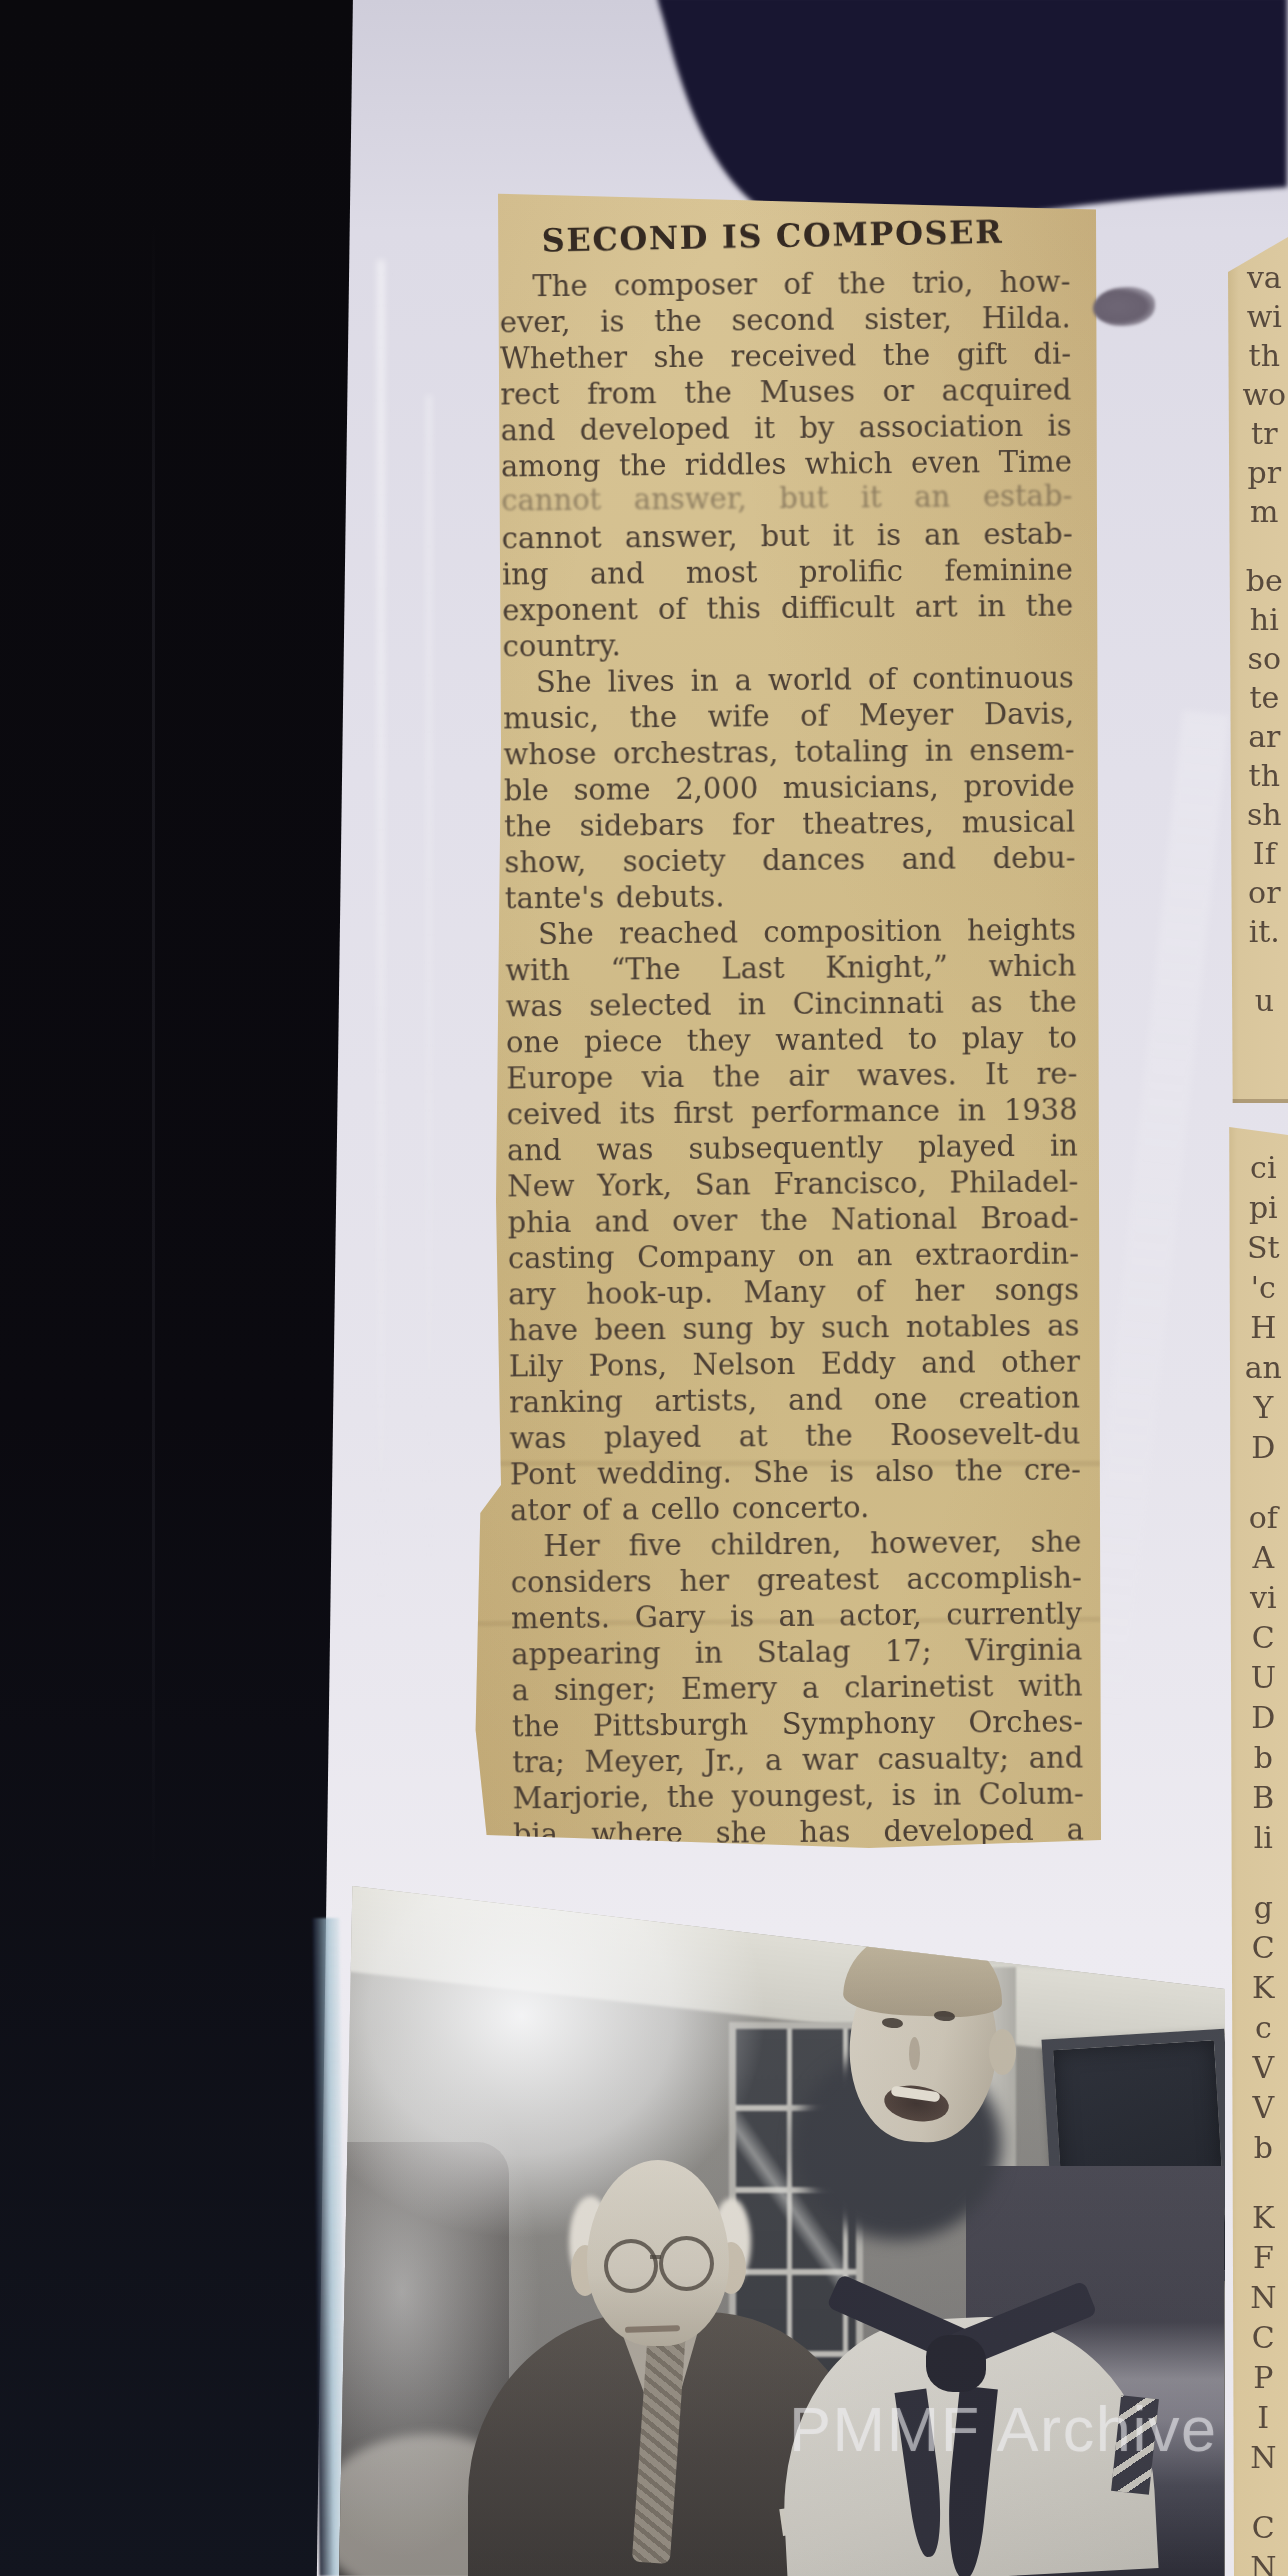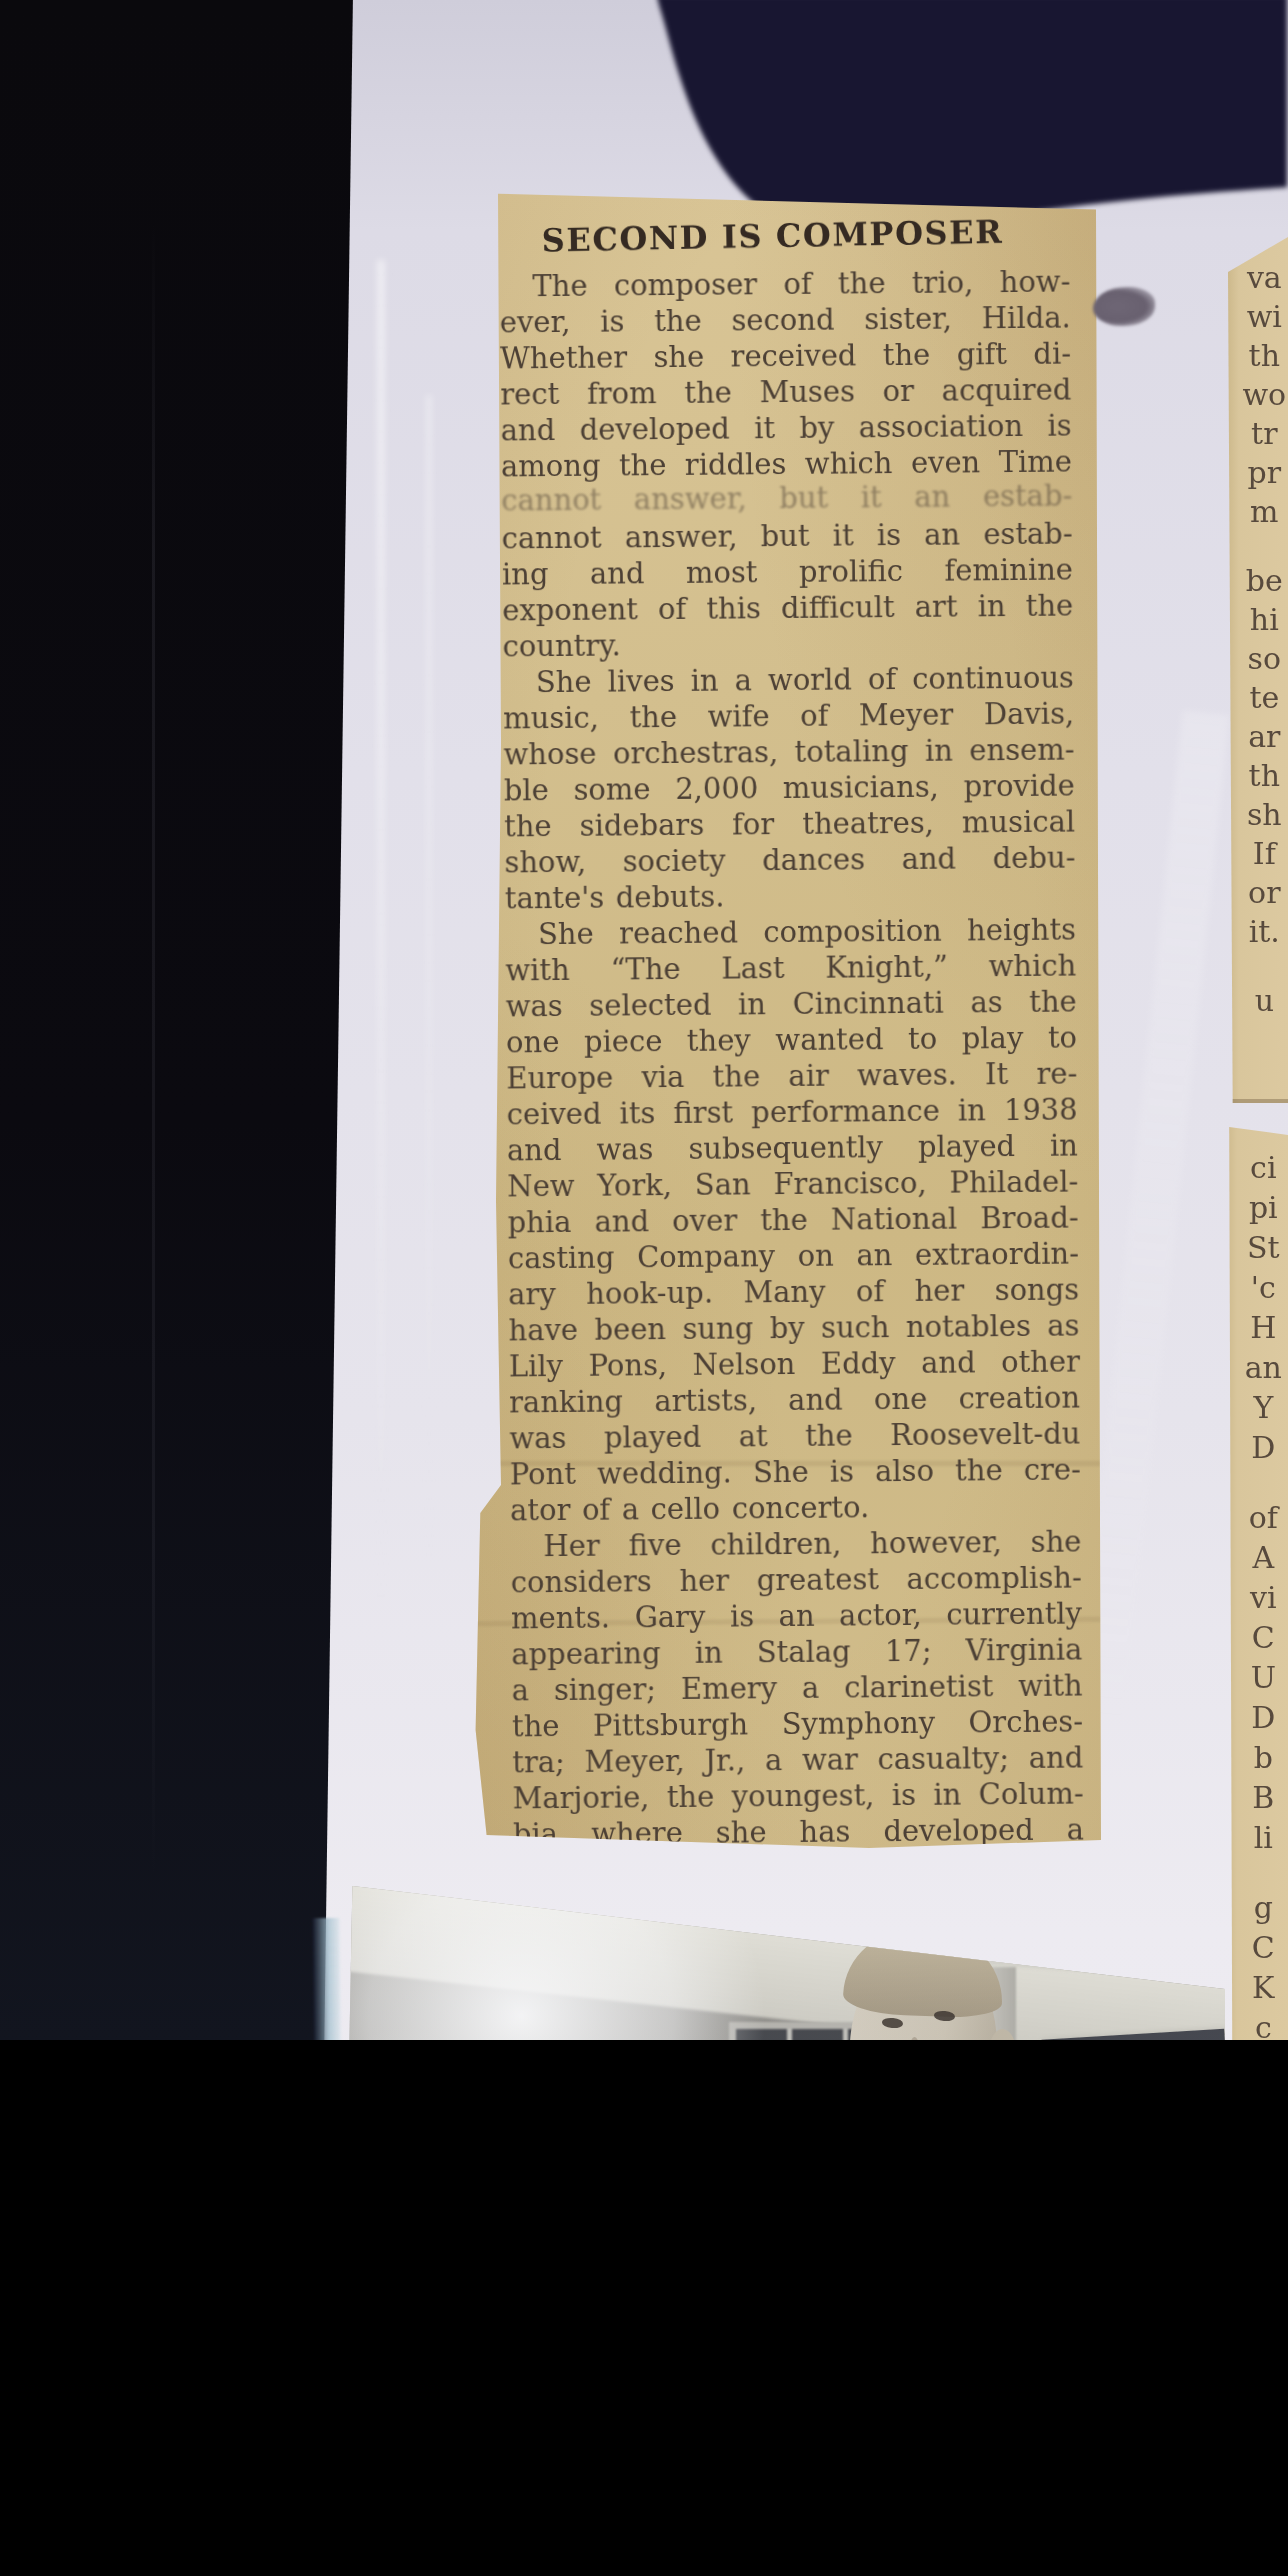--- a/index.html
+++ b/index.html
@@ -1,17 +1,17 @@
 <!DOCTYPE html>
 <html style="font-size:12.6px"><head>
 <meta charset="utf-8">
 <style>
   html,body{margin:0;padding:0;background:#000;}
   #stage{
-    position:relative;width:1288px;height:2040px;overflow:hidden;
+    position:relative;width:1288px;height:2576px;overflow:hidden;
     background:linear-gradient(180deg,#0a090d 0%,#0b0a10 55%,#12151f 100%);
     font-family:"DejaVu Serif", serif;
   }
   
   .album-seam{position:absolute;left:152px;top:221px;width:3.2px;height:1657px;
     background:linear-gradient(180deg,transparent,rgba(120,120,135,.14) 20%,rgba(120,120,135,.10) 80%,transparent);}
   
   .page{position:absolute;left:0;top:0;width:1288px;height:2576px;
     clip-path:polygon(27.4% 0,100% 0,100% 100%,24.6% 100%);
     background:linear-gradient(180deg,#cfcdda 0%,#dddbe6 9%,#e2e0ea 30%,#e6e4ec 55%,#edebf1 75%,#eae8ee 100%);}
@@ -325,15 +325,16 @@
     <div class="ph sl-hair"></div>
     <div class="ph sl-ear"></div>
     <div class="ph sl-eye sl-eye-l"></div>
     <div class="ph sl-eye sl-eye-r"></div>
     <div class="ph sl-nose"></div>
     <div class="ph sl-mouth"></div>
     <div class="ph sl-teeth"></div>
     <div class="ph sl-patch"></div>
   </div>
 
+  <div class="watermark">PMMF Archive</div>
 
 </div>
 
 
 </body></html>

